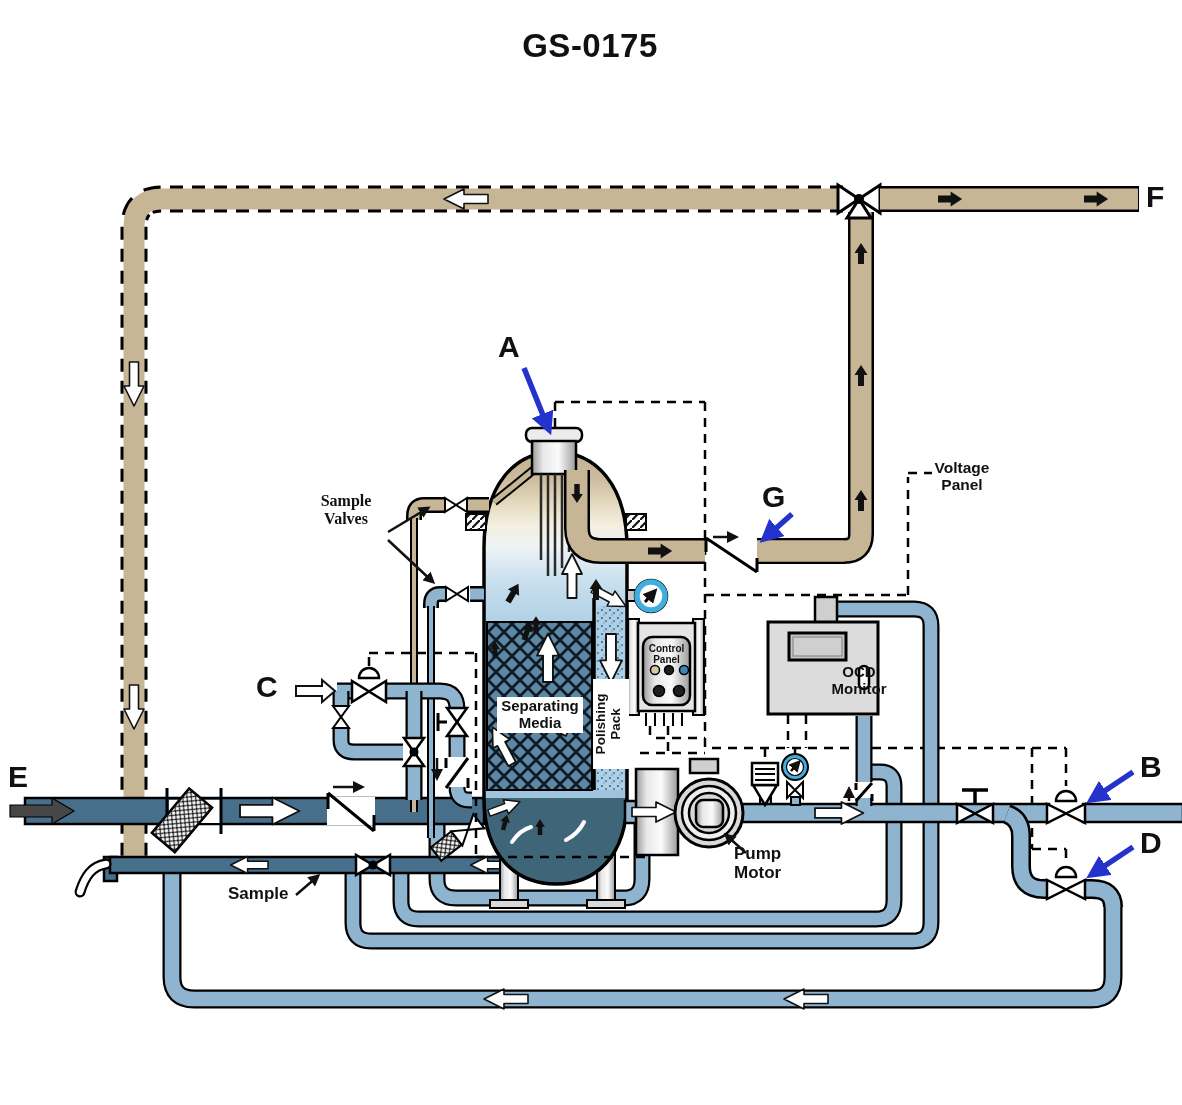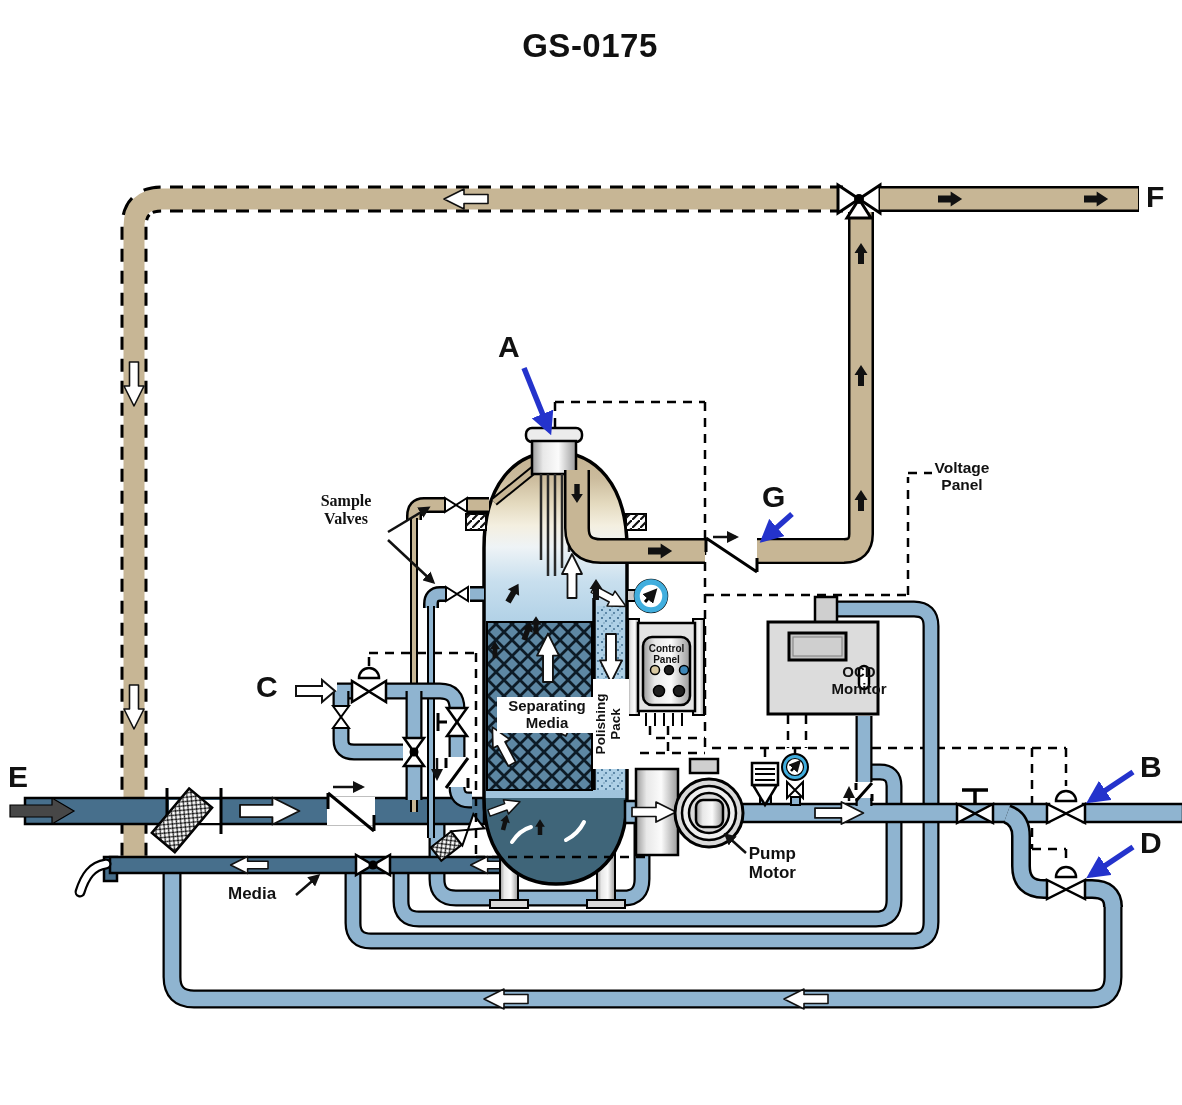--- a/index.html
+++ b/index.html
@@ -375,21 +375,21 @@
 <div class="lbl title" style="left:440px;top:28px;width:300px;">GS-0175</div>
 <div class="lbl callout" style="left:498px;top:330px;">A</div>
 <div class="lbl callout" style="left:1140px;top:750px;">B</div>
 <div class="lbl callout" style="left:256px;top:670px;">C</div>
 <div class="lbl callout" style="left:1140px;top:826px;">D</div>
 <div class="lbl callout" style="left:8px;top:760px;">E</div>
 <div class="lbl callout" style="left:1146px;top:180px;">F</div>
 <div class="lbl callout" style="left:762px;top:480px;">G</div>
 
 <div class="lbl small-lbl" style="left:303px;top:492px;width:86px;font-family:Liberation Serif, serif;">Sample Valves</div>
-<div class="lbl white-box" style="left:497px;top:697px;width:84px;font-size:15px;text-align:center;padding:1px 8px;">Separating Media</div>
+<div class="lbl white-box" style="left:497px;top:697px;width:84px;font-size:15px;text-align:center;padding:1px 1px;">Separating Media</div>
 <div class="lbl white-box" style="left:566px;top:706px;width:90px;height:36px;font-size:13.5px;text-align:center;transform:rotate(-90deg);">Polishing Pack</div>
 <div class="lbl" style="left:645px;top:643px;width:43px;font-size:10px;text-align:center;">Control Panel</div>
 <div class="lbl" style="left:788px;top:664px;width:70px;font-size:15px;text-align:center;margin-left:36px;">OCD Monitor</div>
 <div class="lbl" style="left:928px;top:459px;width:68px;font-size:15.5px;text-align:center;">Voltage Panel</div>
-<div class="lbl" style="left:734px;top:844px;width:62px;font-size:17px;text-align:right;">Pump Motor</div>
-<div class="lbl" style="left:228px;top:884px;font-size:17px;">Media</div>
+<div class="lbl" style="left:734px;top:844px;width:62px;font-size:17px;text-align:left;">Pump Motor</div>
+<div class="lbl" style="left:228px;top:884px;font-size:17px;">Sample</div>
 
 </div>
 
 </body></html>

